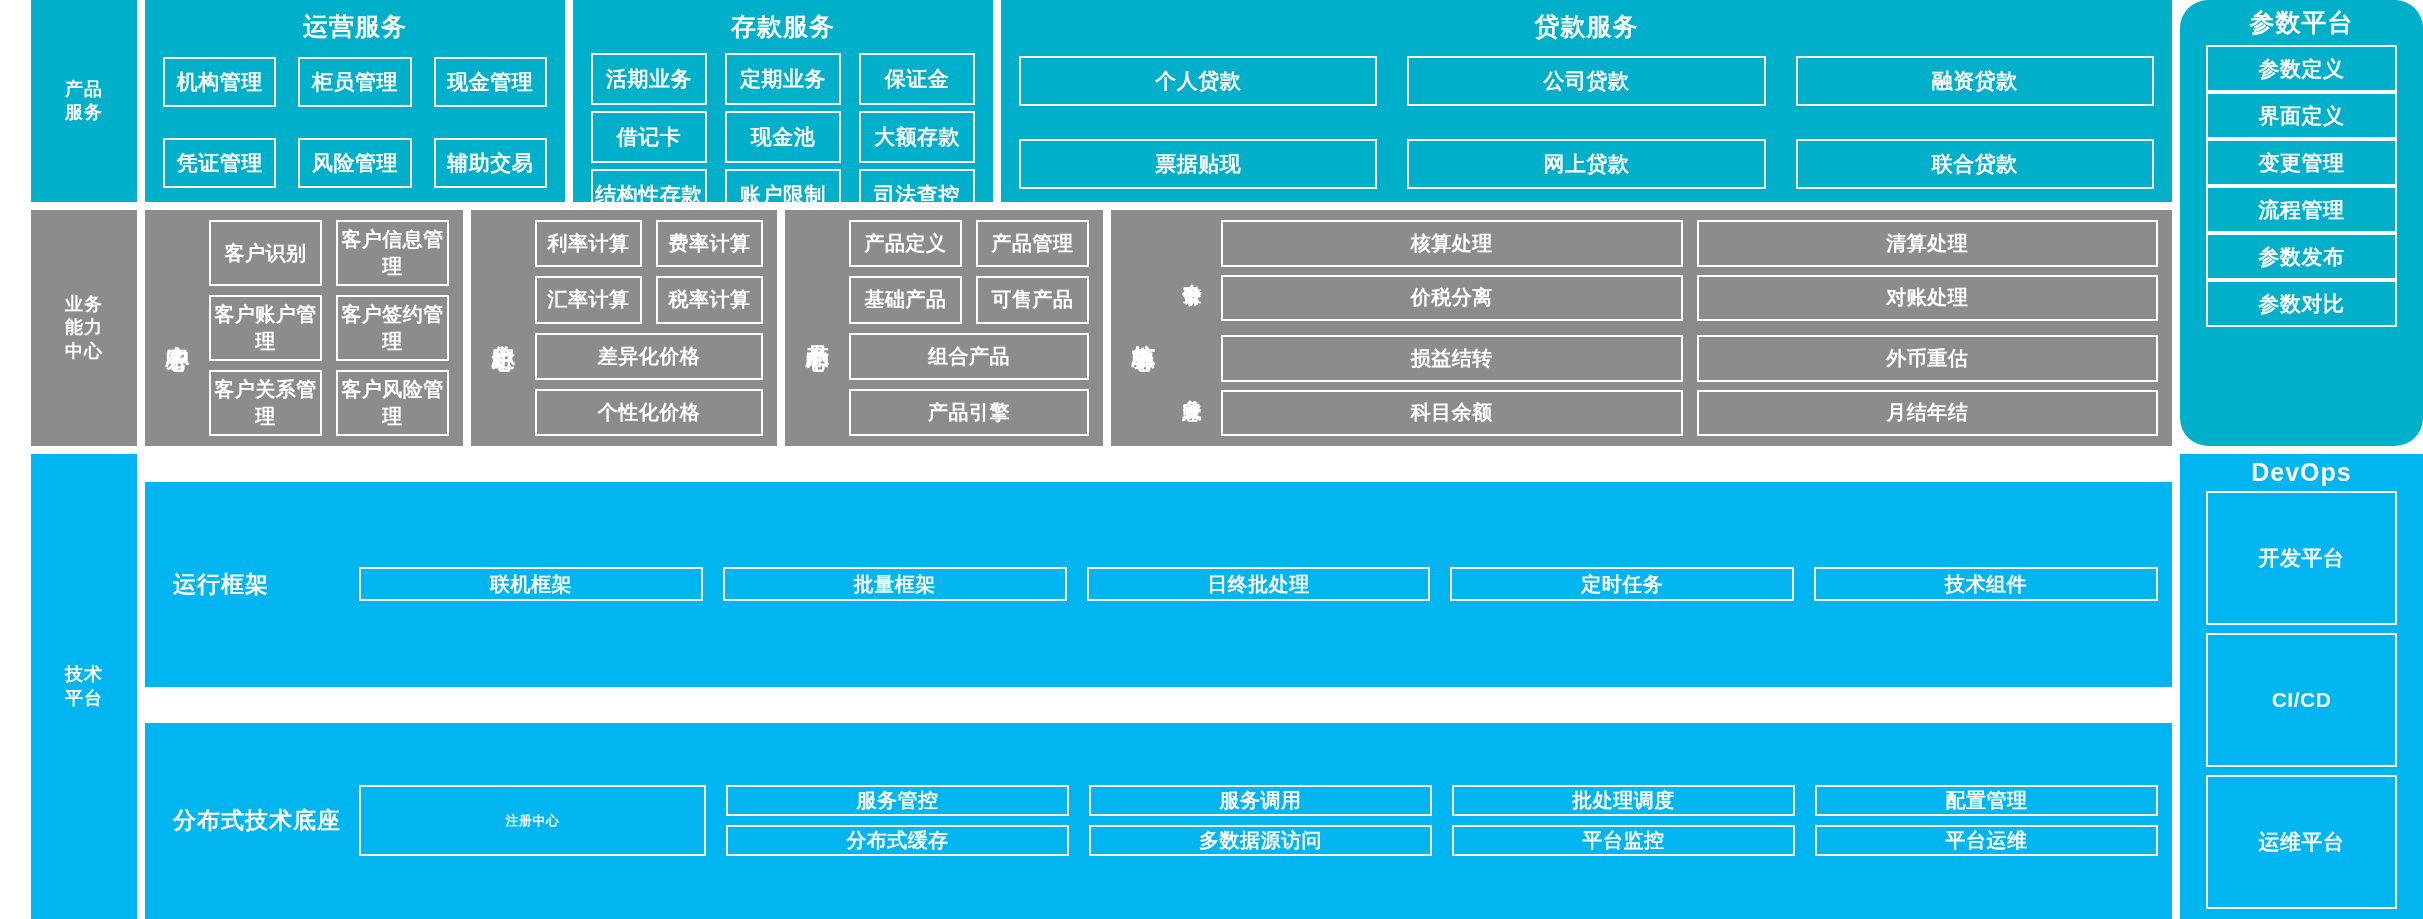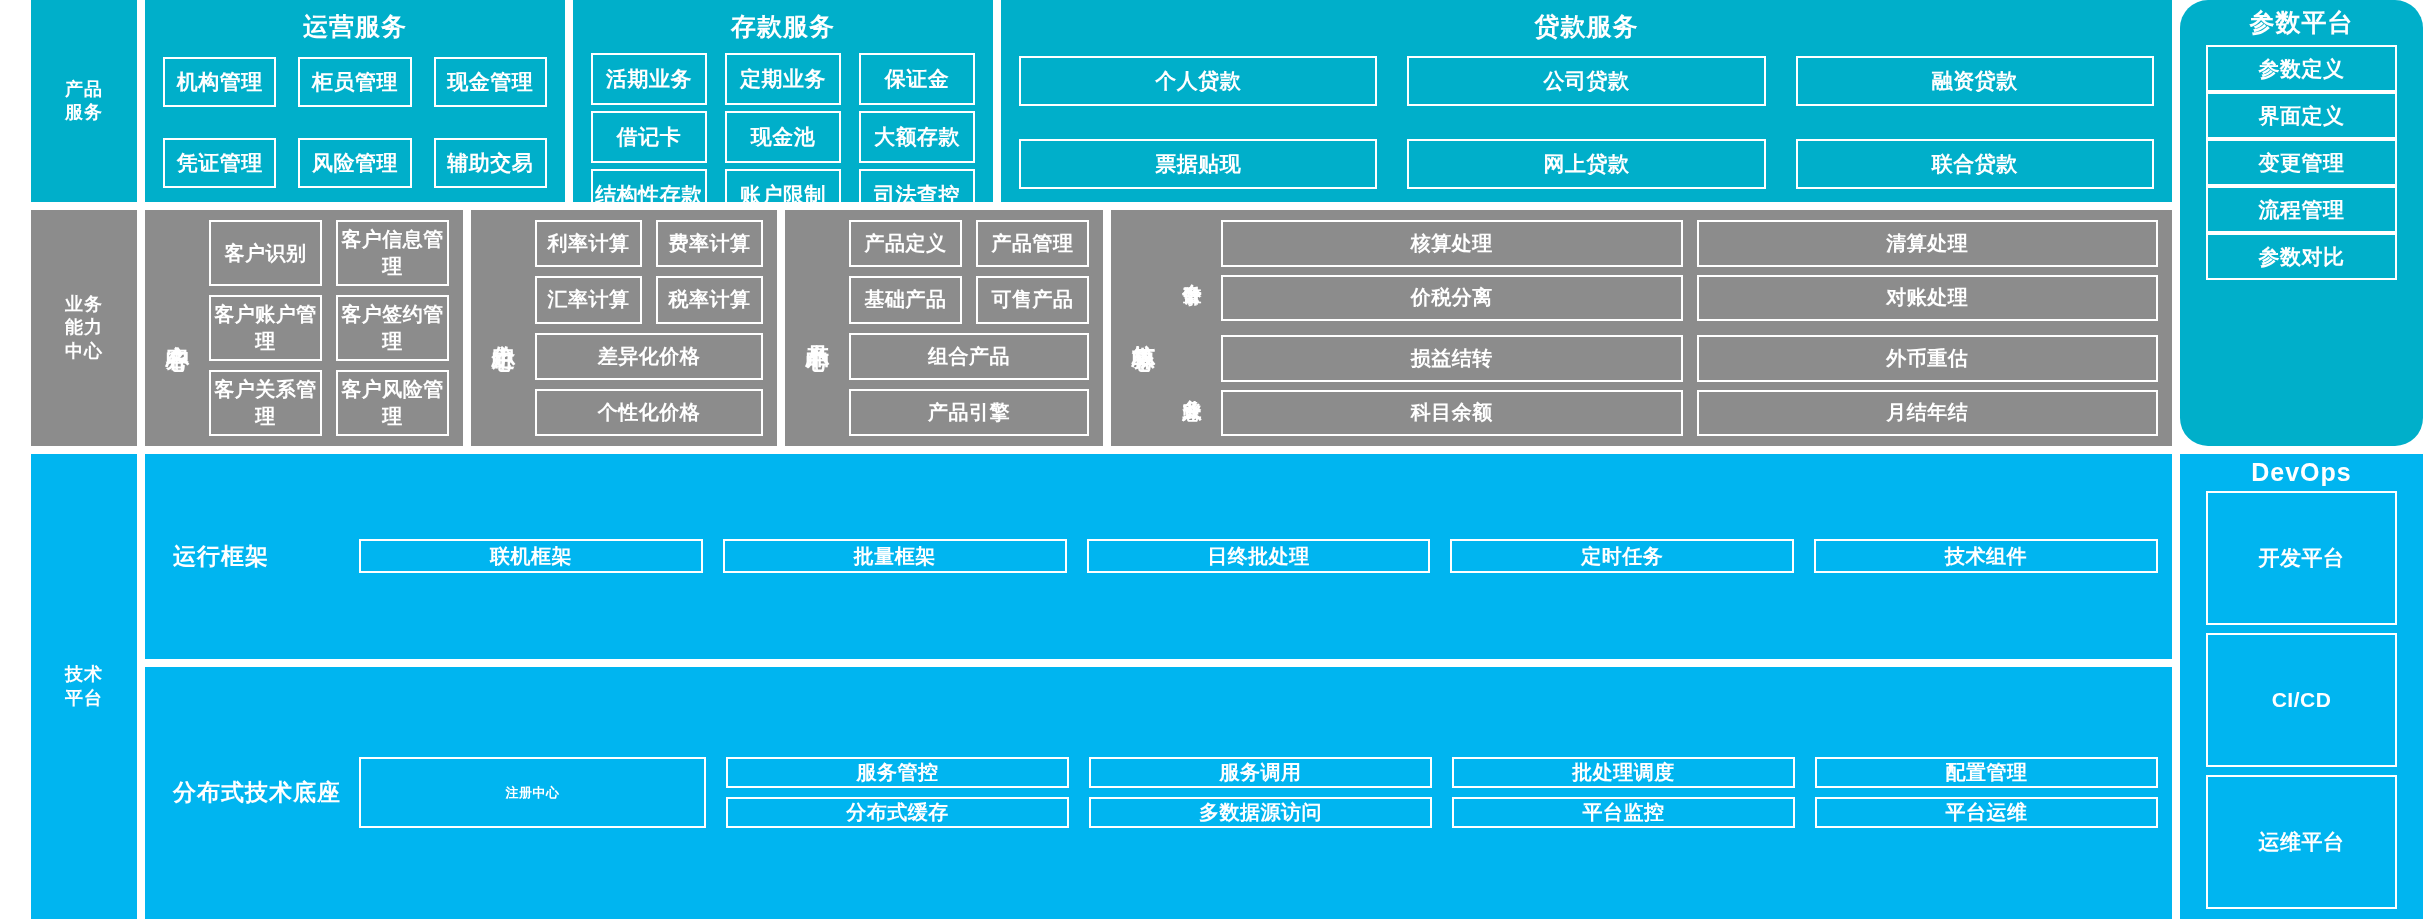--- a/index.html
+++ b/index.html
@@ -88,21 +88,21 @@
   .g-prod{grid-template-columns:1fr 1fr;grid-template-rows:repeat(4,1fr);}
   .g-prod .w2{grid-column:1 / span 2;}
   .acct-stack{flex:1;display:flex;flex-direction:column;gap:14px;padding-left:4px;}
   .acct-sub{flex:1;display:flex;align-items:stretch;}
   .acct-sub .c-grid{grid-template-columns:1fr 1fr;grid-template-rows:1fr 1fr;gap:8px 14px;}
   .c-grid .box{font-size:20px;}
 
   
   .bot-band{flex:1;}
   .tech-main{flex:1;display:flex;flex-direction:column;gap:8px;}
-  .tech-row{flex:1;display:flex;align-items:center;background:#00B5F0;padding:0 14px;box-sizing:border-box;gap:18px;}
+  .tech-row{flex:1;display:flex;align-items:center;background:#00B5F0;padding:0 14px;box-sizing:border-box;gap:18px;margin-top:28px;}
   .tech-row-1{flex:0 0 44%;}
   .tech-label{flex:0 0 168px;font-size:23px;font-weight:bold;letter-spacing:1px;padding-left:14px;}
   .tech-items{flex:1;display:flex;gap:20px;align-items:stretch;}
   .tech-items .box{flex:1;height:34px;font-size:20px;}
   .tech-reg{flex:1;display:flex;gap:20px;align-items:stretch;}
   .tech-reg .box{flex:1;font-size:13px;}
   .reg-col{flex:1;display:flex;flex-direction:column;gap:9px;}
   .reg-col .box{flex:1;height:auto;font-size:20px;}
   .devops-panel{flex:1;display:flex;flex-direction:column;padding:4px 26px 10px 26px;box-sizing:border-box;}
   .devops-list{flex:1;display:flex;flex-direction:column;gap:8px;padding-top:4px;}
@@ -157,20 +157,21 @@
     </div>
 
     <div class="rightcol" style="height:446px;">
       <div class="panel-teal param-panel">
         <div class="rc-title">参数平台</div>
         <div class="param-list">
           <div class="box">参数定义</div>
           <div class="box">界面定义</div>
           <div class="box">变更管理</div>
           <div class="box">流程管理</div>
+          <div class="box">参数发布</div>
           <div class="box">参数对比</div>
         </div>
       </div>
     </div>
   </div>
 
   <div class="band mid-band">
 
     <div class="rail rail-gray">业务<br>能力<br>中心</div>
 

